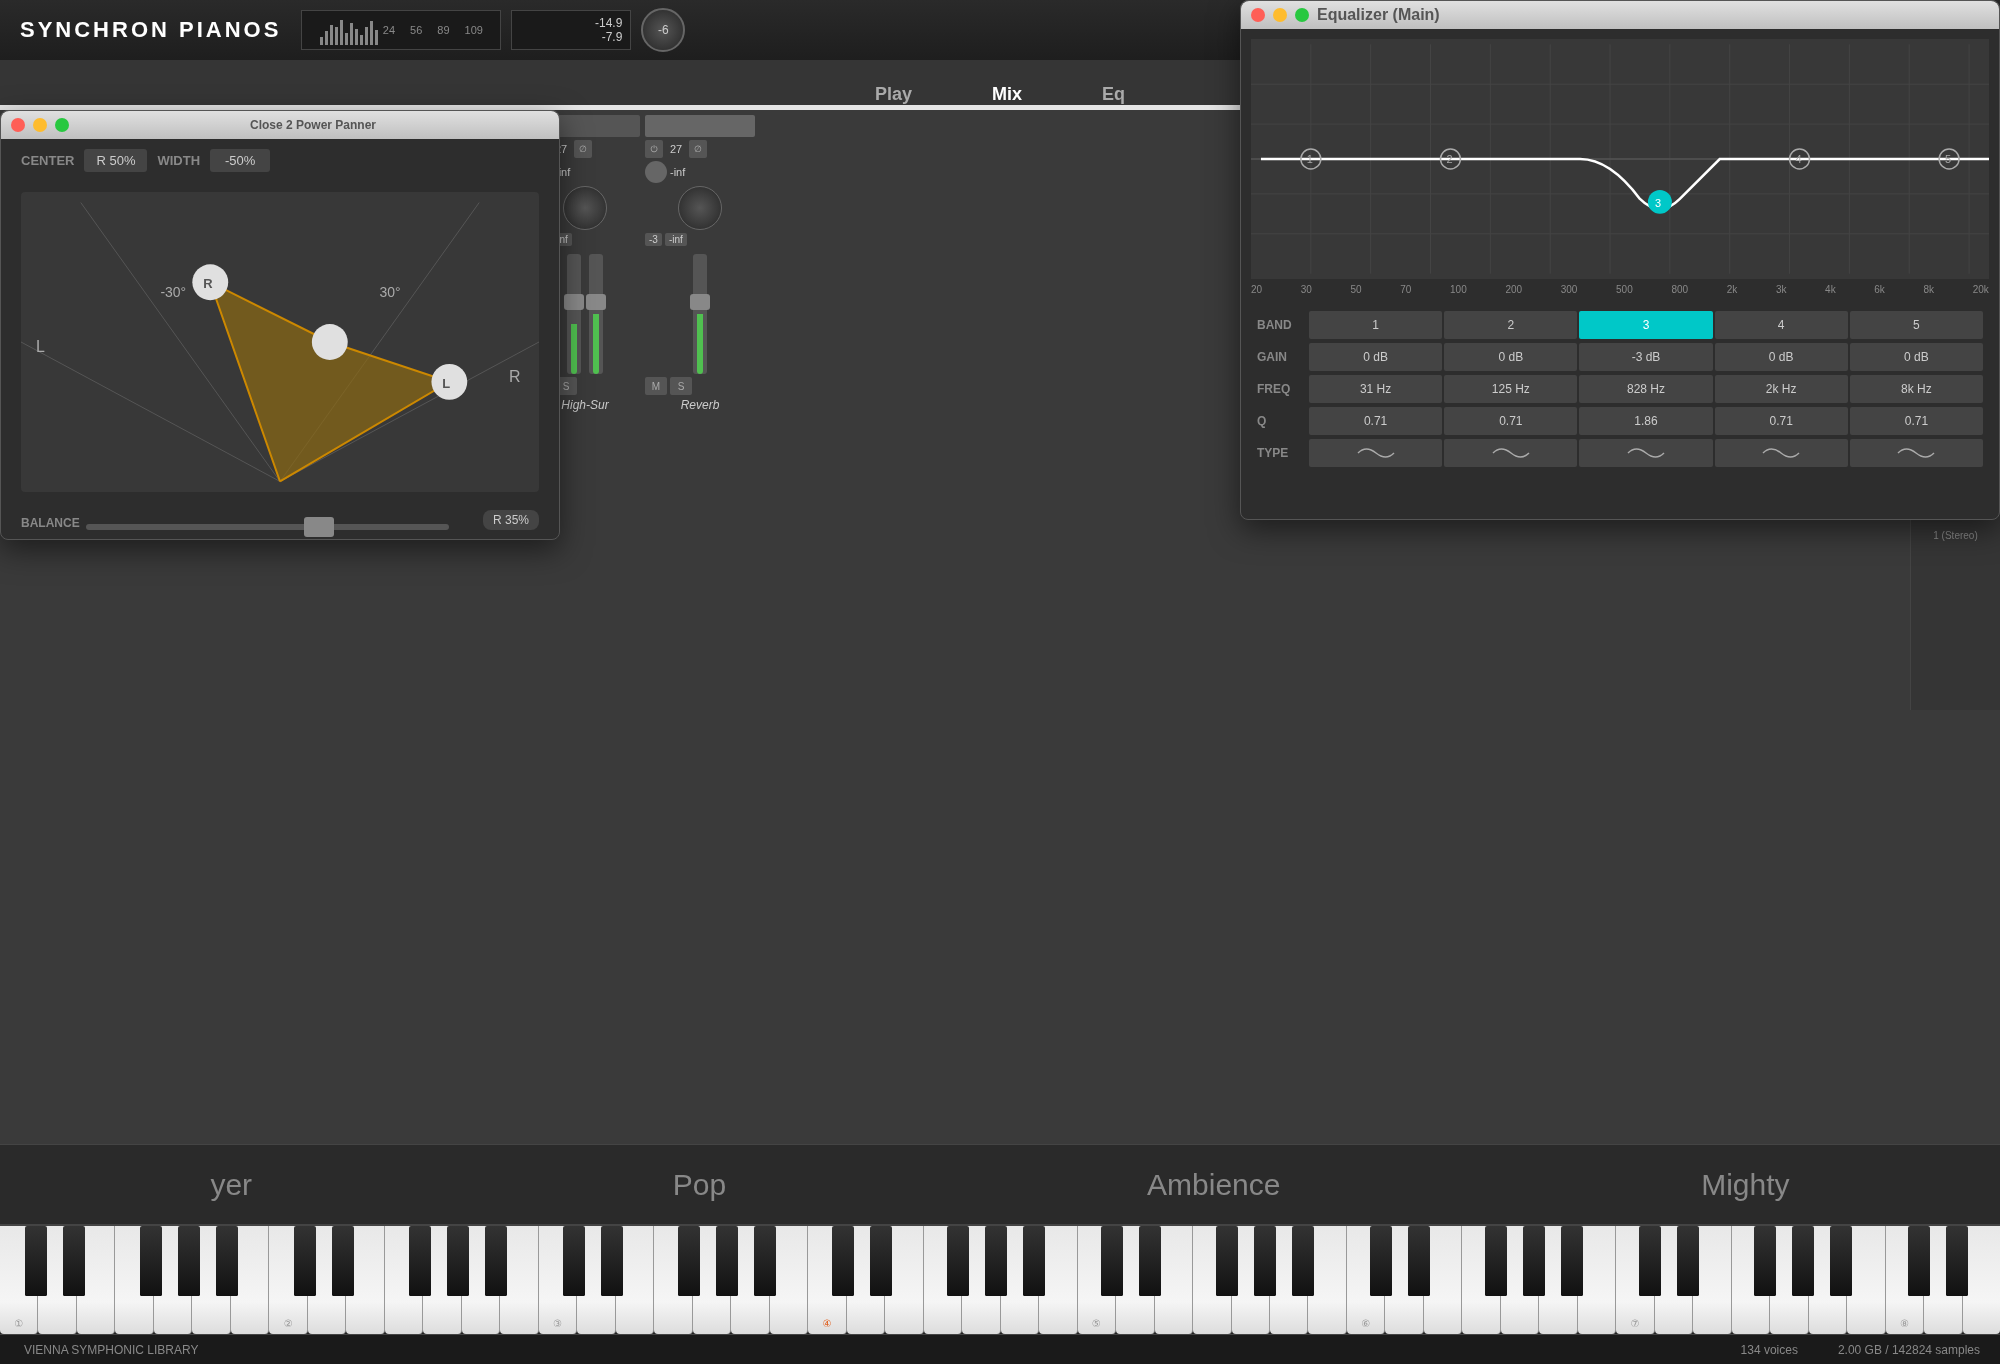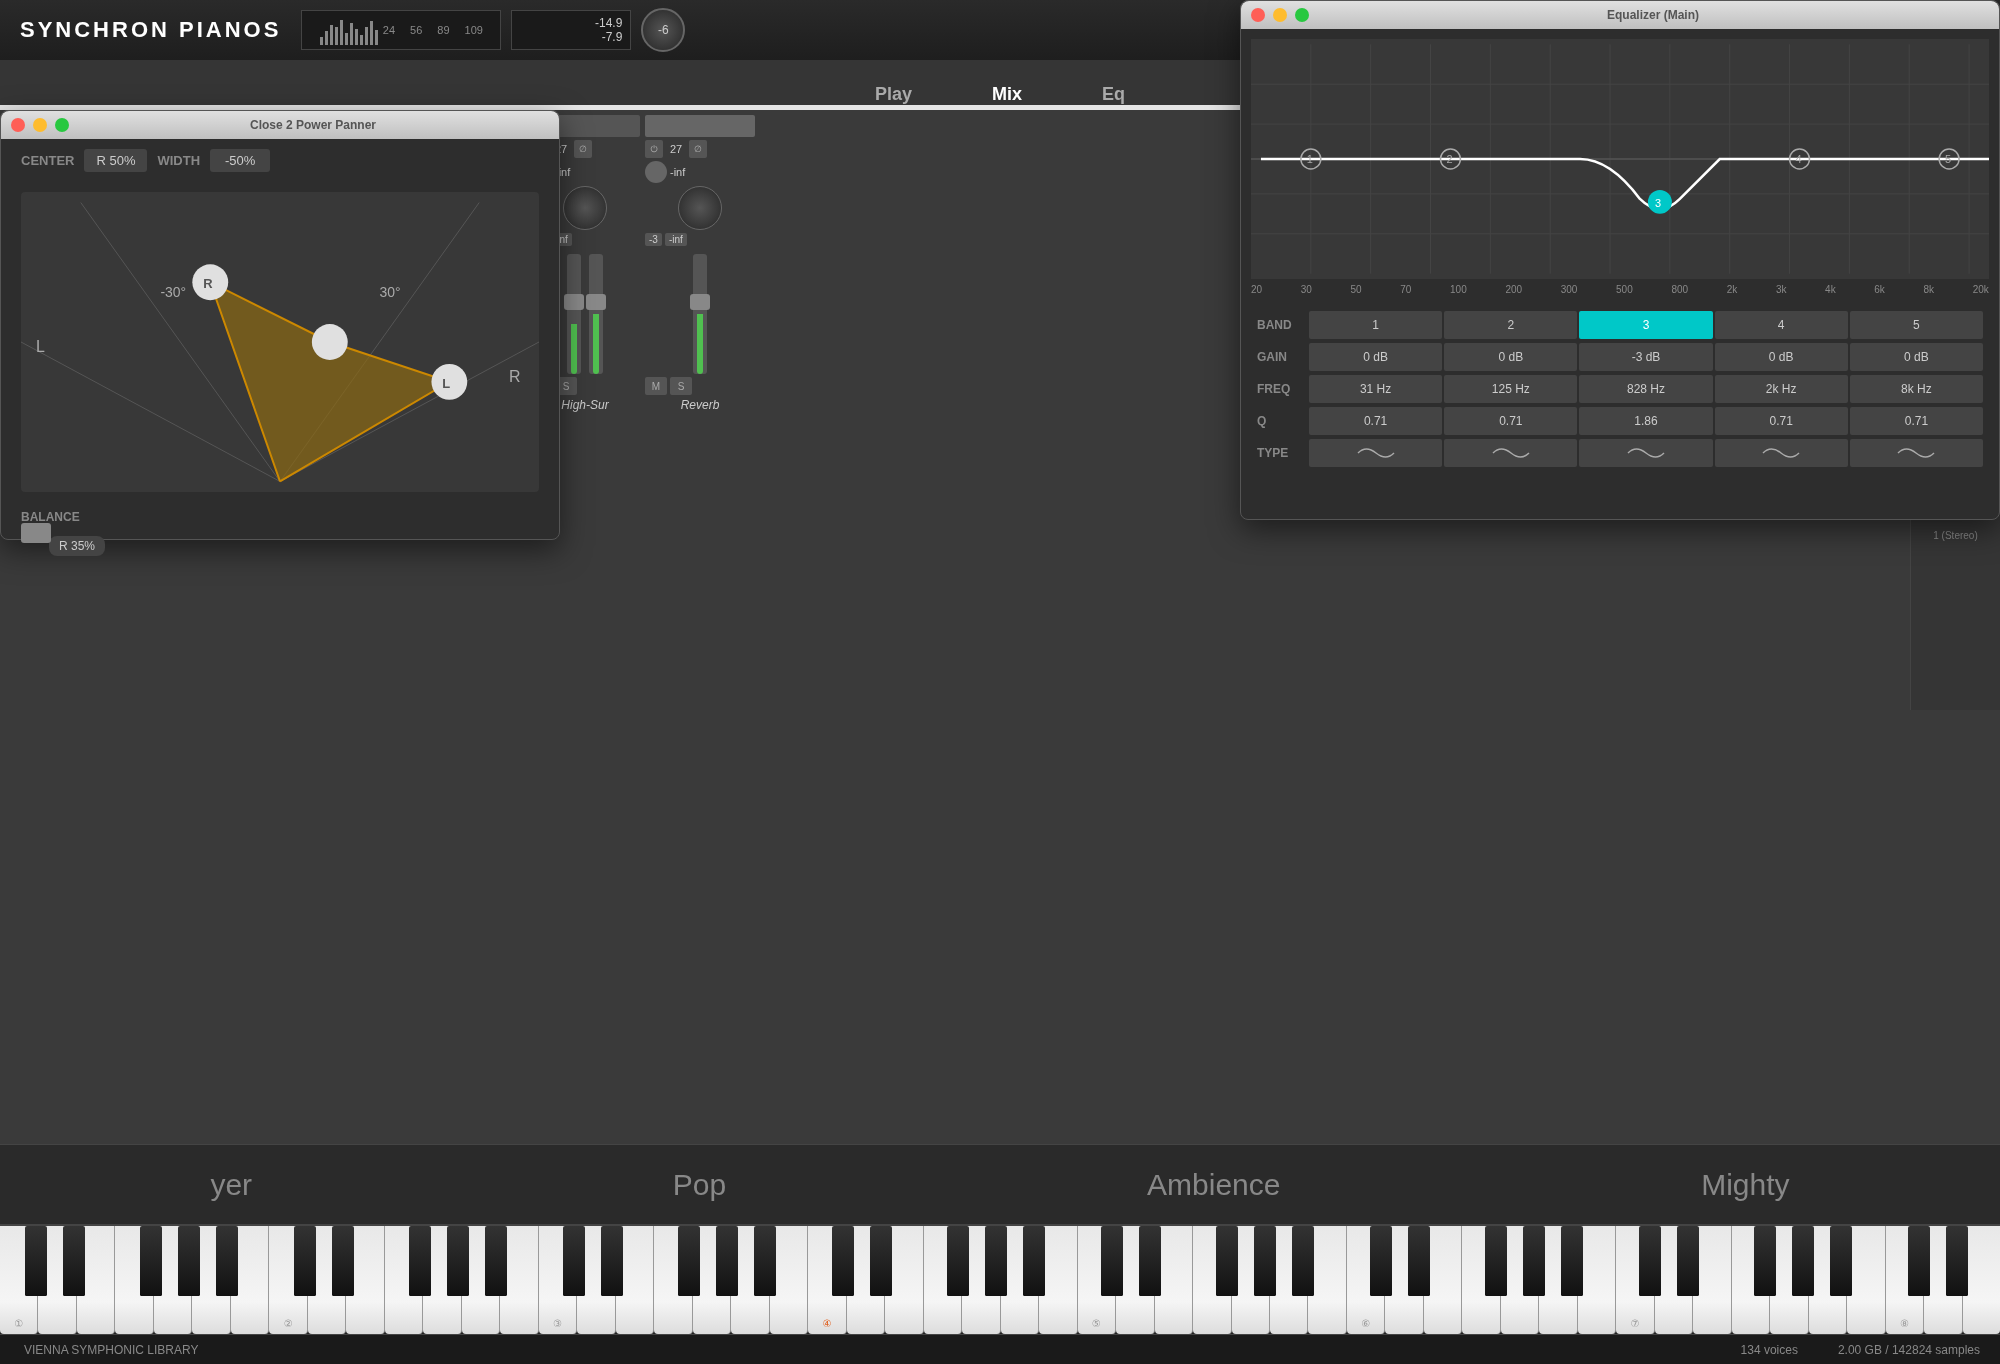--- a/index.html
+++ b/index.html
@@ -375,24 +375,23 @@
       background: #383838;
       border-radius: 4px;
       overflow: hidden;
     }
     .panner-canvas svg {
       width: 100%;
       height: 100%;
     }
     .balance-row {
       display: flex;
-      align-items: flex-start;
+      align-items: flex-end;
       padding: 8px 20px;
       gap: 6px;
-      flex-direction: column;
     }
     .balance-label {
       color: #888;
       font-size: 12px;
       font-weight: 600;
     }
     .balance-slider {
       flex: 1;
       height: 6px;
       background: #555;
@@ -434,22 +433,21 @@
       height: 28px;
       background: linear-gradient(180deg, #e0e0e0 0%, #c0c0c0 100%);
       border-radius: 8px 8px 0 0;
       display: flex;
       align-items: center;
       padding: 0 10px;
       gap: 8px;
     }
     .eq-title {
       flex: 1;
-      text-align: center;
-      font-size: 12px;
+      font-size: 16px;
       color: #555;
       font-weight: 600;
     }
     .eq-graph {
       height: 240px;
       background: #383838;
       margin: 10px;
       position: relative;
       overflow: hidden;
     }

